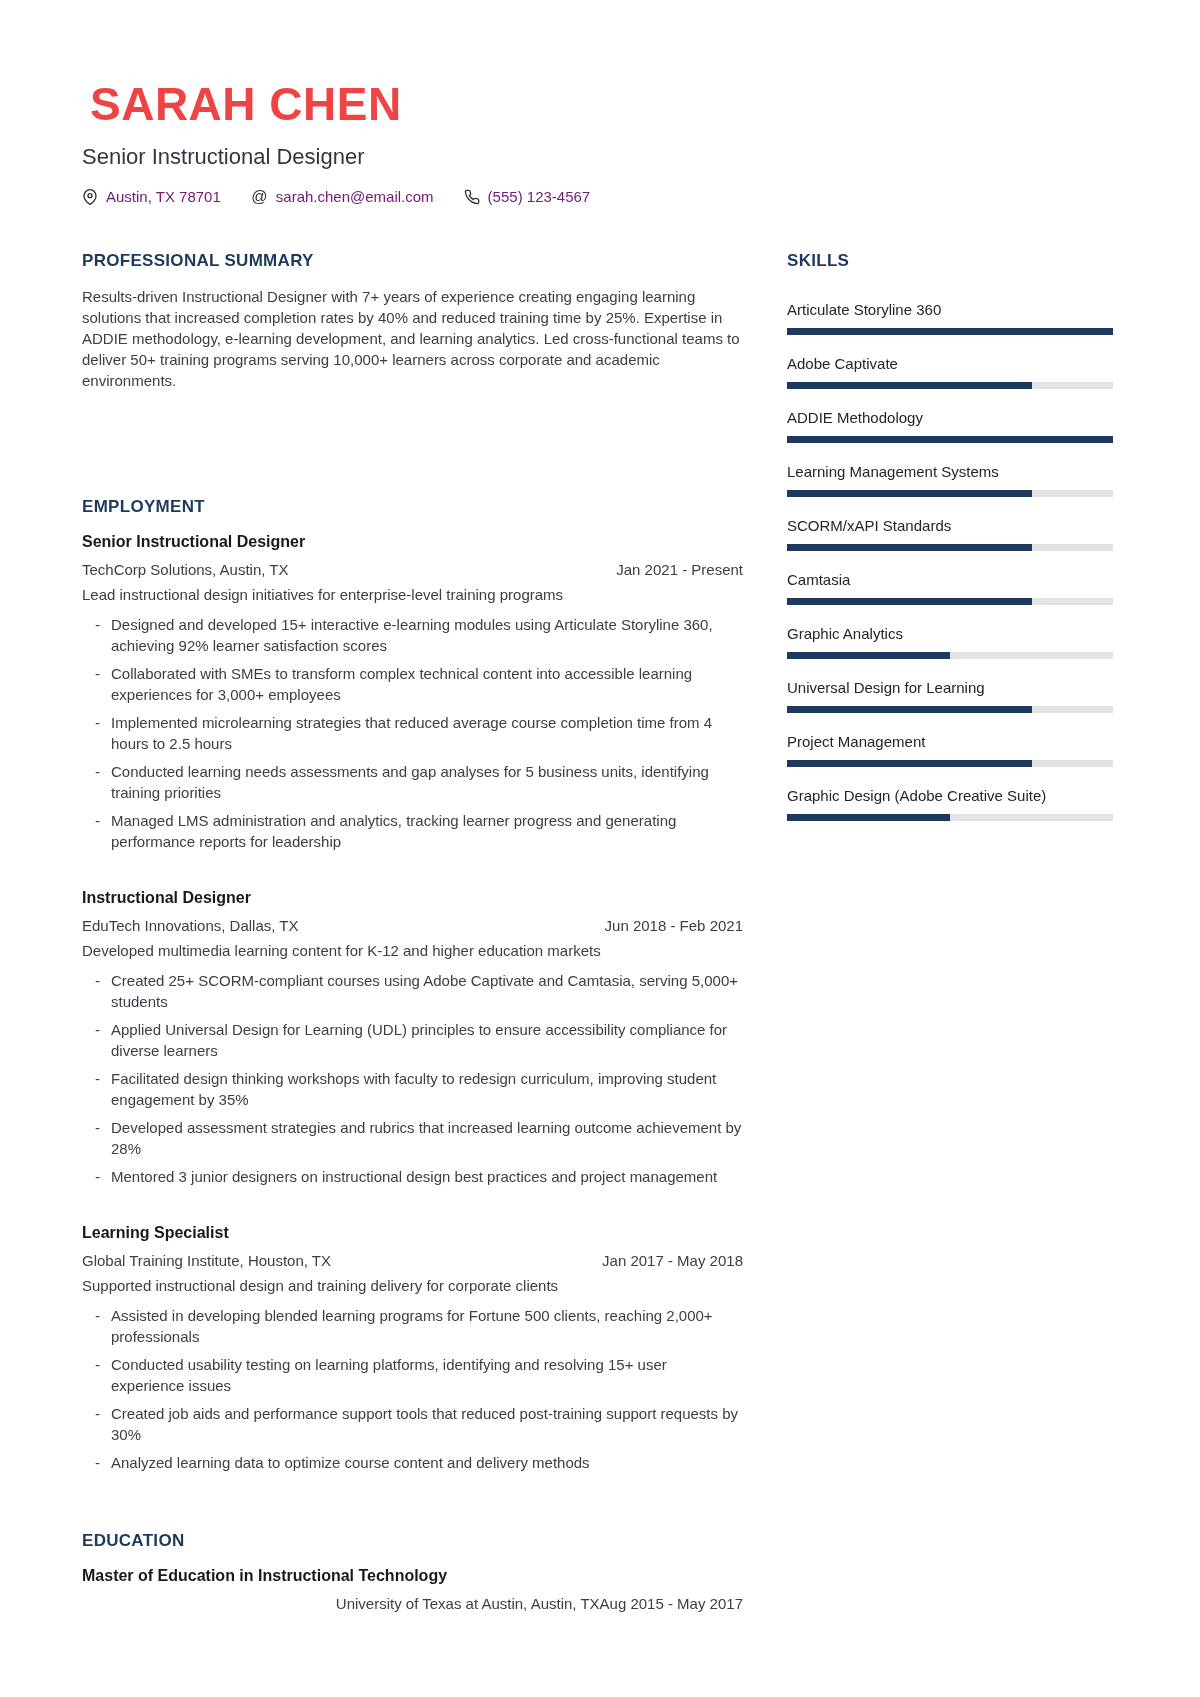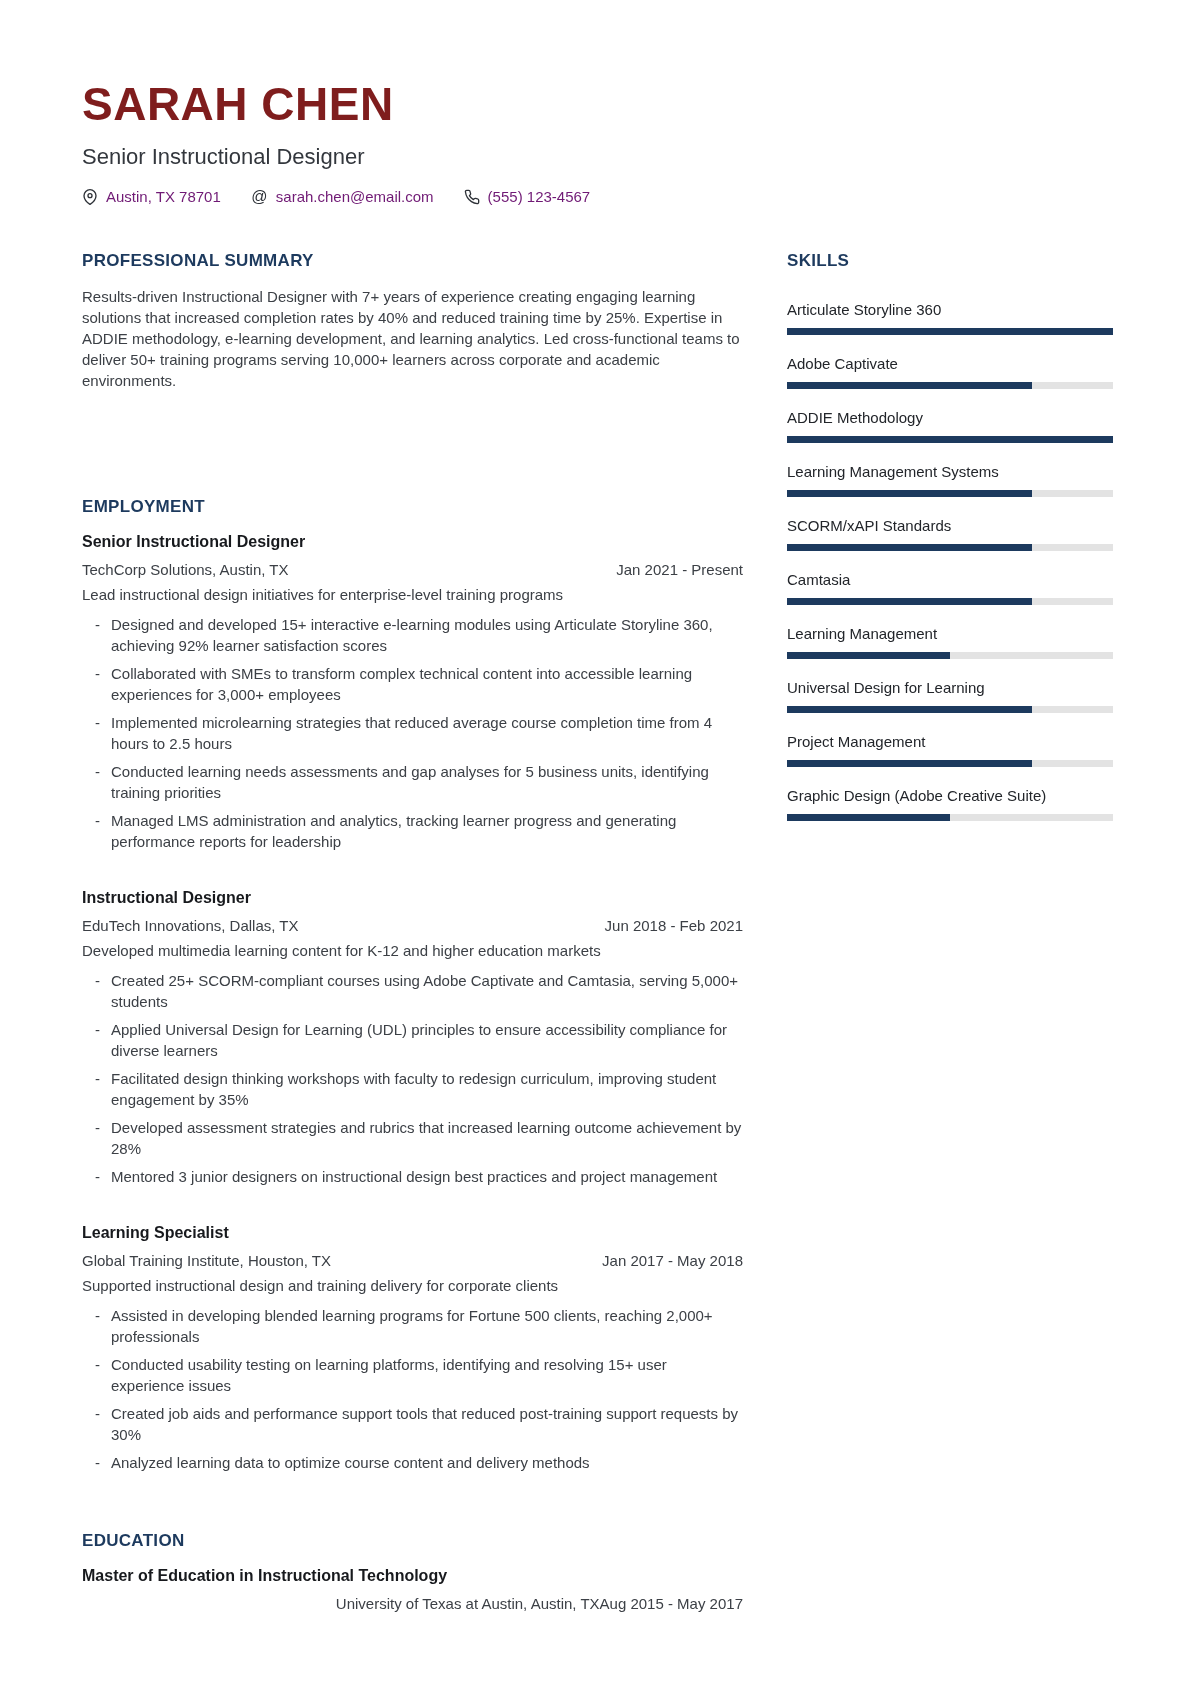--- a/index.html
+++ b/index.html
@@ -8,21 +8,21 @@
     background:#ffffff;
     font-family:"Liberation Sans","DejaVu Sans",sans-serif;
     color:#3c4046;
     padding:80px 87px 60px 82px;
     overflow:hidden;
     -webkit-font-smoothing:antialiased;
   }
   
   .name {
     font-size:46px; line-height:48px; font-weight:700;
-    color:#7f1d1d; letter-spacing:.5px; margin-bottom:16px;
+    color:#ef4444; letter-spacing:.5px; margin-bottom:16px;margin-left:8px;
   }
   .job-headline { font-size:22px; line-height:26px; color:#33373d; margin-bottom:18px; }
   .contact-row { display:flex; align-items:center; gap:30px; font-size:15px; color:#701a75; margin-bottom:46px; }
   .contact-item { display:flex; align-items:center; gap:8px; }
   .cicon { width:16px; height:16px; display:inline-block; flex:0 0 auto; }
   .cicon svg { width:16px; height:16px; display:block; stroke:#2e3238; fill:none; stroke-width:2; stroke-linecap:round; stroke-linejoin:round; }
   .icon-at { width:17px; height:17px; font-size:16px; font-weight:400; color:#2e3238; line-height:17px; text-align:center; }
   .icon-at::before { content:"@"; }
   
   .columns { display:grid; grid-template-columns:1fr 326px; column-gap:44px; align-items:start; }
@@ -192,21 +192,21 @@
           <div class="skill-fill" style="width: 75%;"></div>
         </div>
     </div>
     <div class="skill">
       <div class="skill-label">Camtasia</div>
       <div class="skill-track">
           <div class="skill-fill" style="width: 75%;"></div>
         </div>
     </div>
     <div class="skill">
-      <div class="skill-label">Learning Management</div>
+      <div class="skill-label">Graphic Analytics</div>
       <div class="skill-track">
           <div class="skill-fill" style="width: 50%;"></div>
         </div>
     </div>
     <div class="skill">
       <div class="skill-label">Universal Design for Learning</div>
       <div class="skill-track">
           <div class="skill-fill" style="width: 75%;"></div>
         </div>
     </div>

